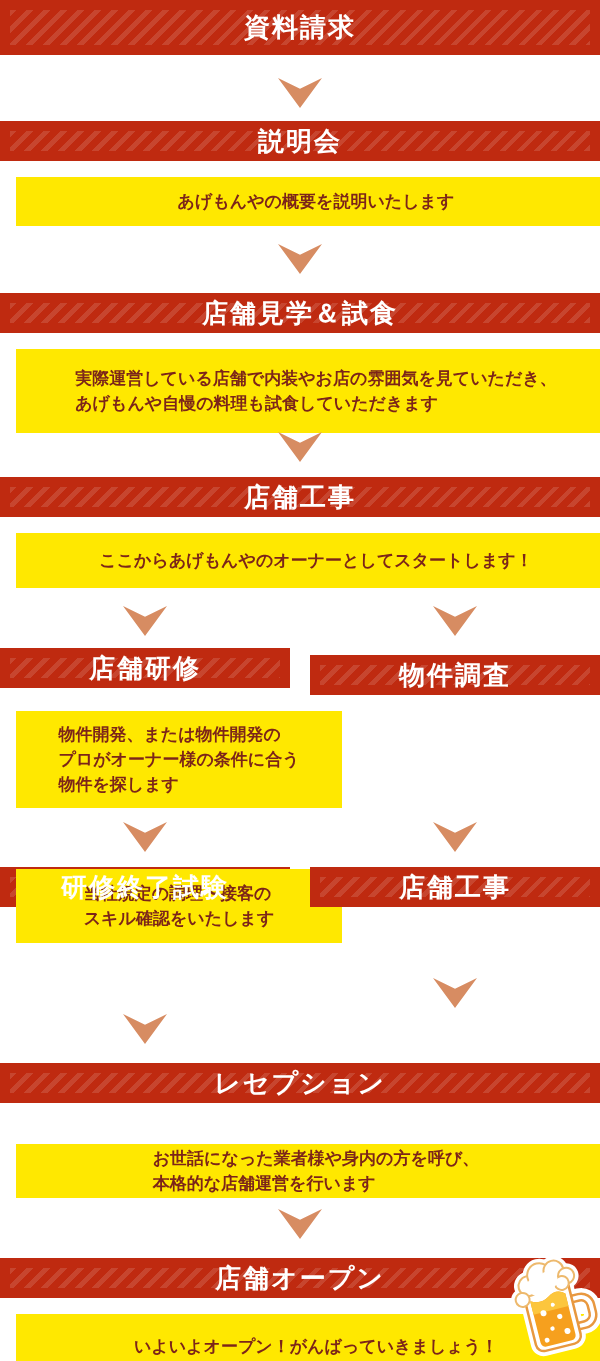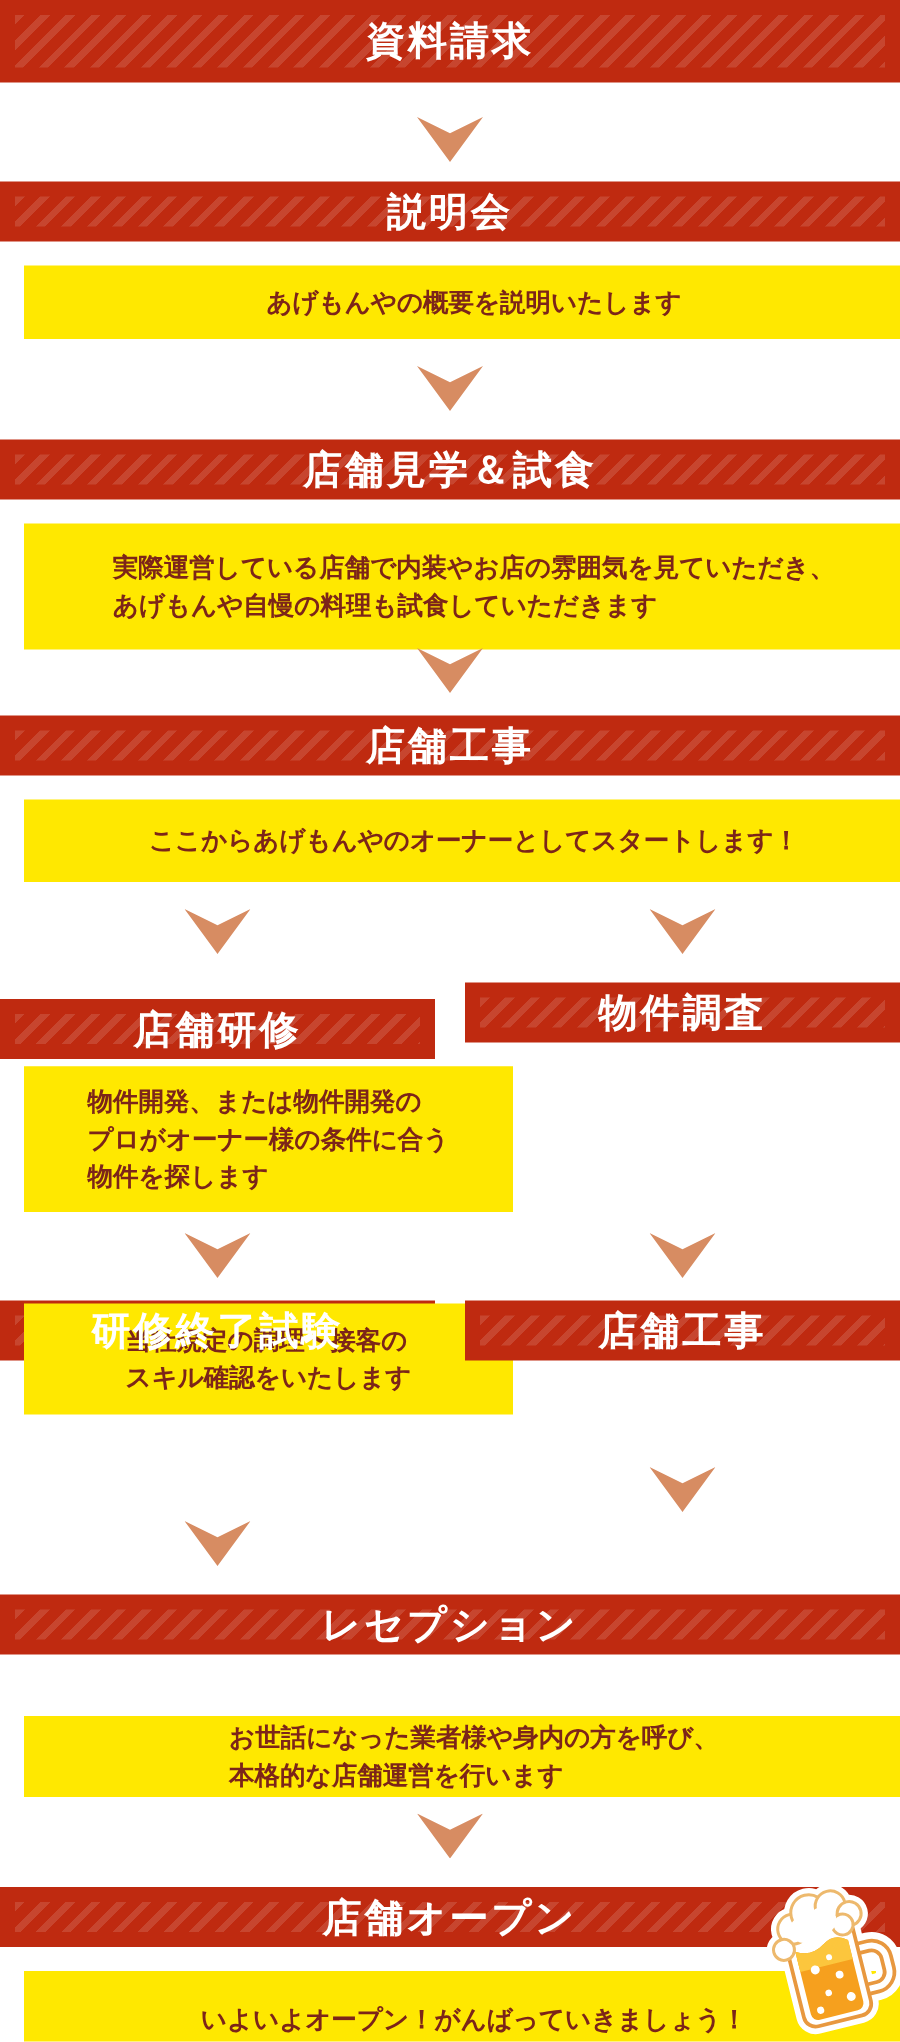--- a/index.html
+++ b/index.html
@@ -87,21 +87,21 @@
 
 <div class="bar" style="top:477px">
   <div class="stripes"></div>
   <div class="title">店舗工事</div>
 </div>
 <div class="desc" style="top:533px;height:55px">ここからあげもんやのオーナーとしてスタートします！</div>
 
 <div class="arrow" style="top:606px;left:123px"></div>
 <div class="arrow" style="top:606px;left:433px"></div>
 
-<div class="bar col col-left" style="top:666px">
+<div class="bar col col-left" style="top:648px">
   <div class="stripes"></div>
   <div class="title">店舗研修</div>
 </div>
 <div class="desc col col-left" style="top:711px;height:91px">約1〜2ヶ月の
 店舗研修をおこないます</div>
 
 <div class="bar col col-right" style="top:655px">
   <div class="stripes"></div>
   <div class="title">物件調査</div>
 </div>

